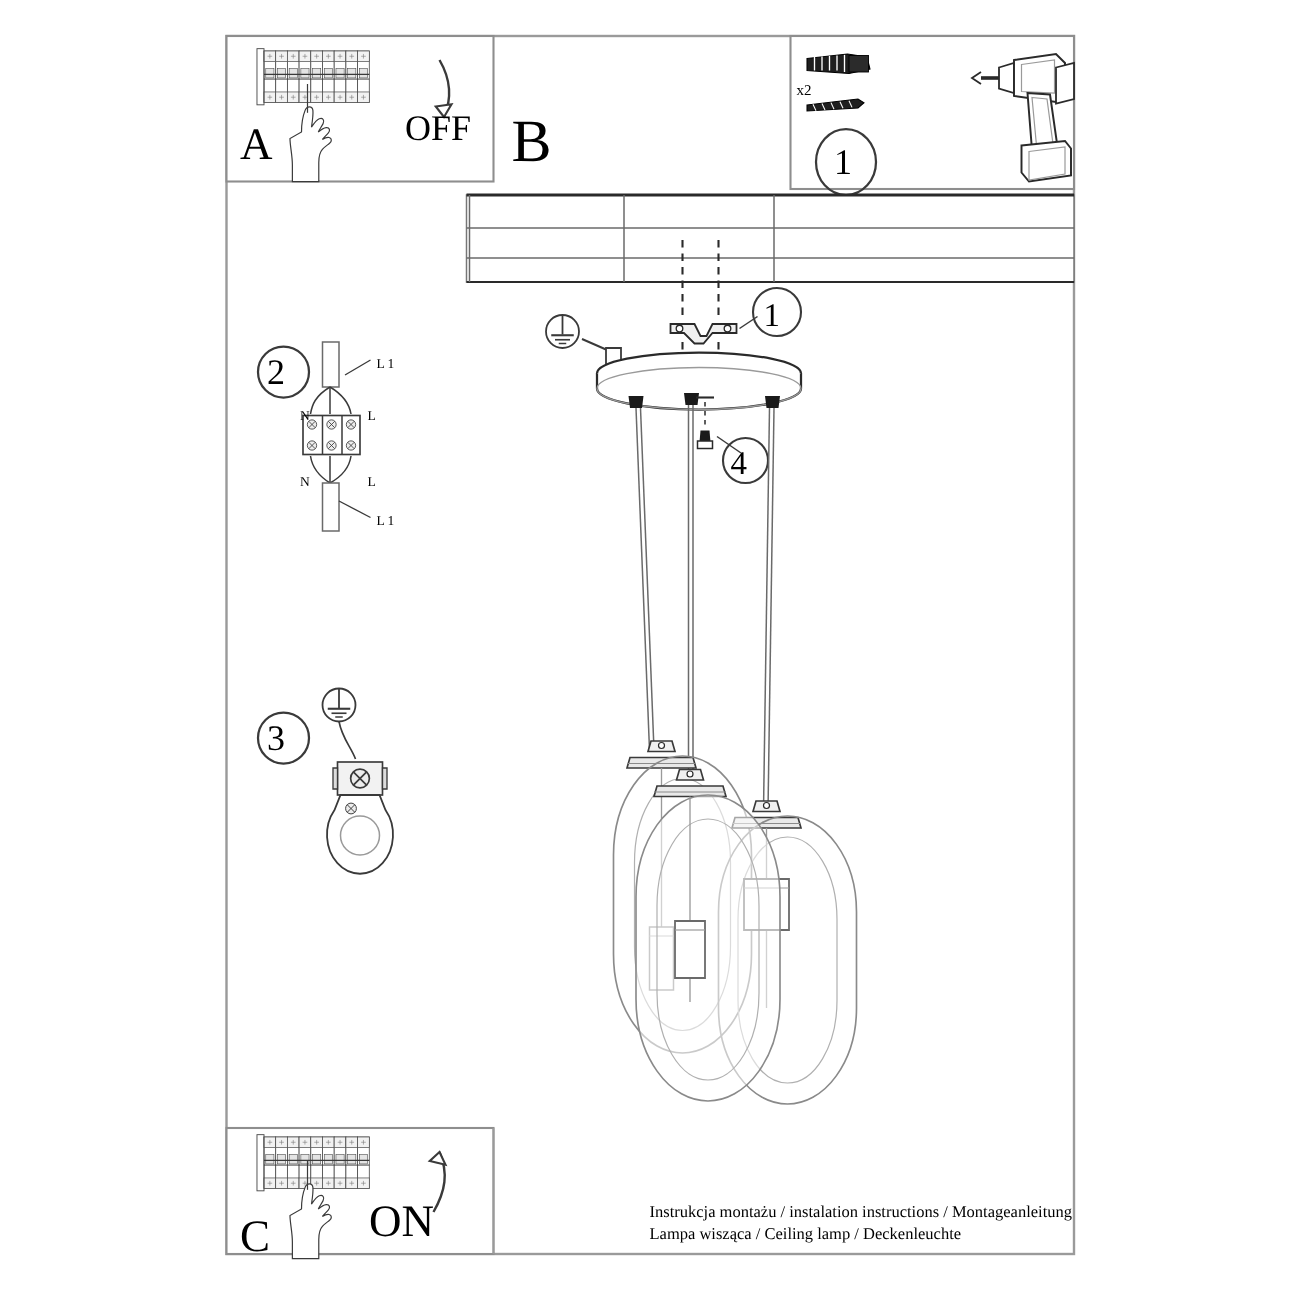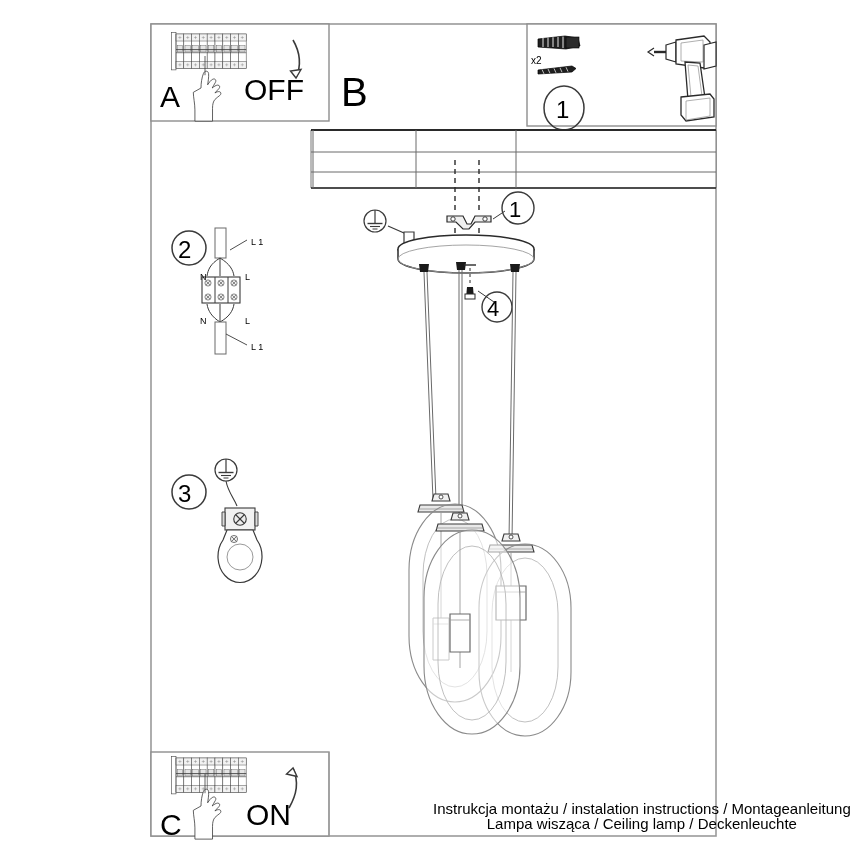--- a/index.html
+++ b/index.html
@@ -1,39 +1,39 @@
 <!DOCTYPE html>
 <html><head>
 <meta charset="utf-8">
 <style>
   html,body{margin:0;padding:0;background:#fff;}
   body{width:868px;height:868px;position:relative;overflow:hidden;
        font-family:"Liberation Sans",sans-serif;color:#000;}
   .stage{position:absolute;left:0;top:0;width:868px;height:868px;}
   svg{display:block;}
-  .txt{position:absolute;white-space:pre;}
+  .txt{position:absolute;white-space:pre;font-family:Liberation Serif, serif;}
   #lbl-A{left:160px;top:80px;font-size:30px;}
   #lbl-B{left:341px;top:70px;font-size:40px;}
   #lbl-C{left:160px;top:808px;font-size:30px;}
-  #lbl-OFF{left:244px;top:73px;font-size:30px;}
+  #lbl-OFF{left:270px;top:73px;font-size:24px;}
   #lbl-ON{left:246px;top:798px;font-size:30px;text-align:center;}
   #lbl-x2{left:531px;top:55px;font-size:10px;}
   #lbl-n1a{left:556px;top:96px;font-size:24px;}
   #lbl-n1b{left:509px;top:197px;font-size:22px;}
   #lbl-n2{left:178px;top:236px;font-size:24px;}
   #lbl-n3{left:178px;top:480px;font-size:24px;}
   #lbl-n4{left:487px;top:296px;font-size:22px;}
   .tlab{font-size:9px;}
   #t-N1{left:200px;top:272px;}
   #t-L1a{left:251px;top:237px;}
   #t-Lm{left:245px;top:272px;}
   #t-N2{left:200px;top:316px;}
   #t-L2{left:245px;top:316px;}
   #t-L1b{left:251px;top:342px;}
-  #footer{left:433px;top:801px;font-size:15px;line-height:15px;text-align:center;}
+  #footer{left:433px;top:801px;font-size:11px;line-height:15px;}
 </style>
 </head>
 <body>
 
 <div class="stage">
 
 <svg width="868" height="868" viewBox="0 0 868 868">
   <defs>
     <g id="breaker-unit">
       <rect x="0" y="0" width="10" height="44" fill="#fff" stroke="#4a4a4a" stroke-width="0.7"></rect>

